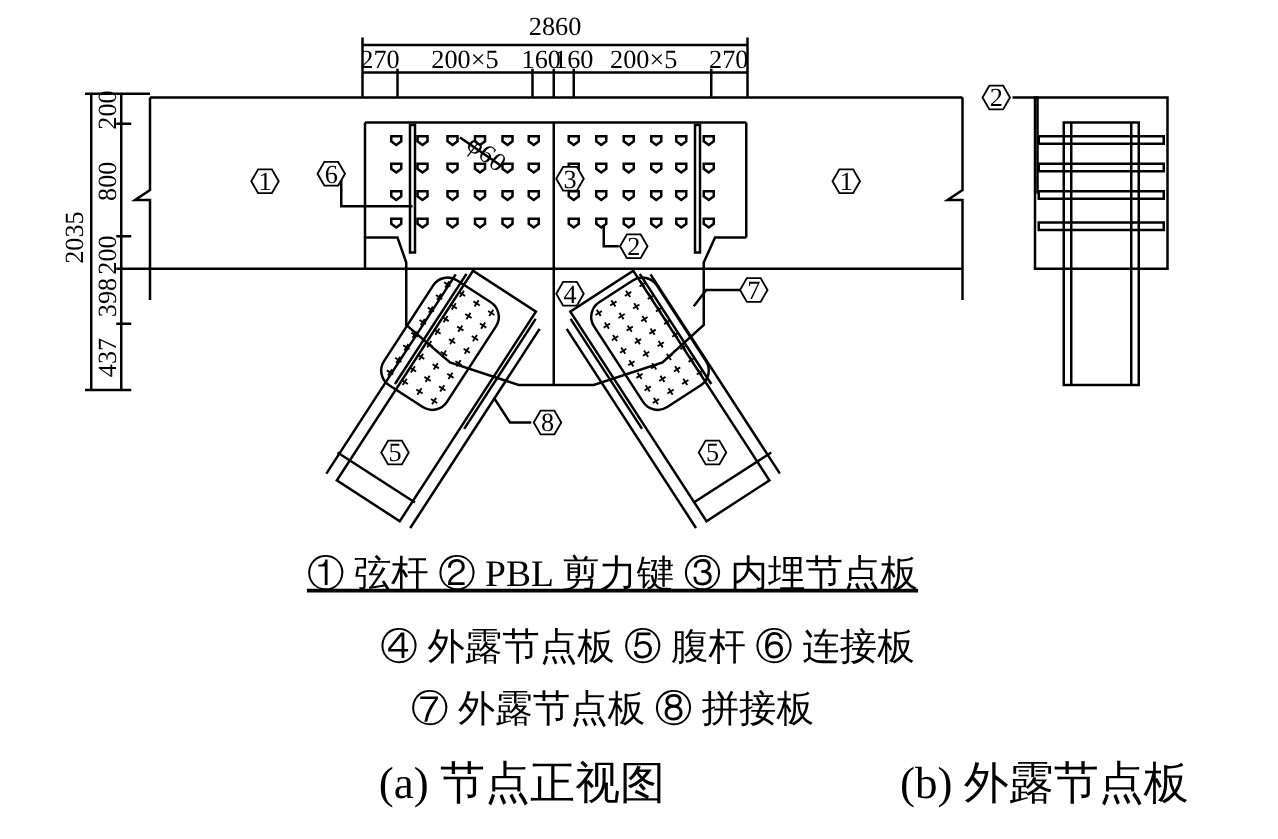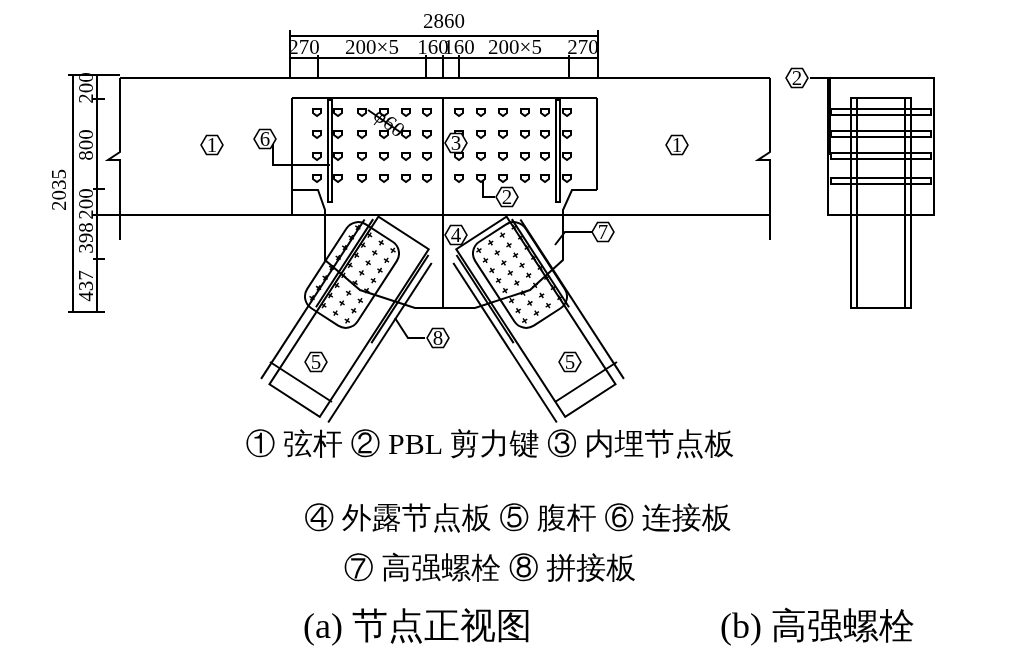--- a/index.html
+++ b/index.html
@@ -286,17 +286,17 @@
         <polygon points="614.0,232.0 608.5,241.5 597.5,241.5 592.0,232.0 597.5,222.5 608.5,222.5" fill="#fff" stroke="#000" stroke-width="1.5"></polygon>
         <text x="603" y="239" text-anchor="middle" class="tag">7</text>
       </g>
       <g>
         <polygon points="449.0,338.0 443.5,347.5 432.5,347.5 427.0,338.0 432.5,328.5 443.5,328.5" fill="#fff" stroke="#000" stroke-width="1.5"></polygon>
         <text x="438" y="345" text-anchor="middle" class="tag">8</text>
       </g>
     </g>
 </svg>
 
-<div class="legend" style="top:426px;">① 弦杆 ② PBL 剪力键 ③ 内埋节点板</div>
+<div class="legend" style="top:442px;text-decoration:underline;">① 弦杆 ② PBL 剪力键 ③ 内埋节点板</div>
 <div class="legend" style="top:500px;margin-left:28px;">④ 外露节点板 ⑤ 腹杆 ⑥ 连接板</div>
-<div class="legend" style="top:550px;">⑦ 高强螺栓 ⑧ 拼接板</div>
+<div class="legend" style="top:550px;">⑦ 外露节点板 ⑧ 拼接板</div>
 <div class="cap" style="left:303px; top:606px;">(a) 节点正视图</div>
-<div class="cap" style="left:720px; top:606px;">(b) 高强螺栓</div>
+<div class="cap" style="left:720px; top:606px;">(b) 外露节点板</div>
 
 </body></html>

